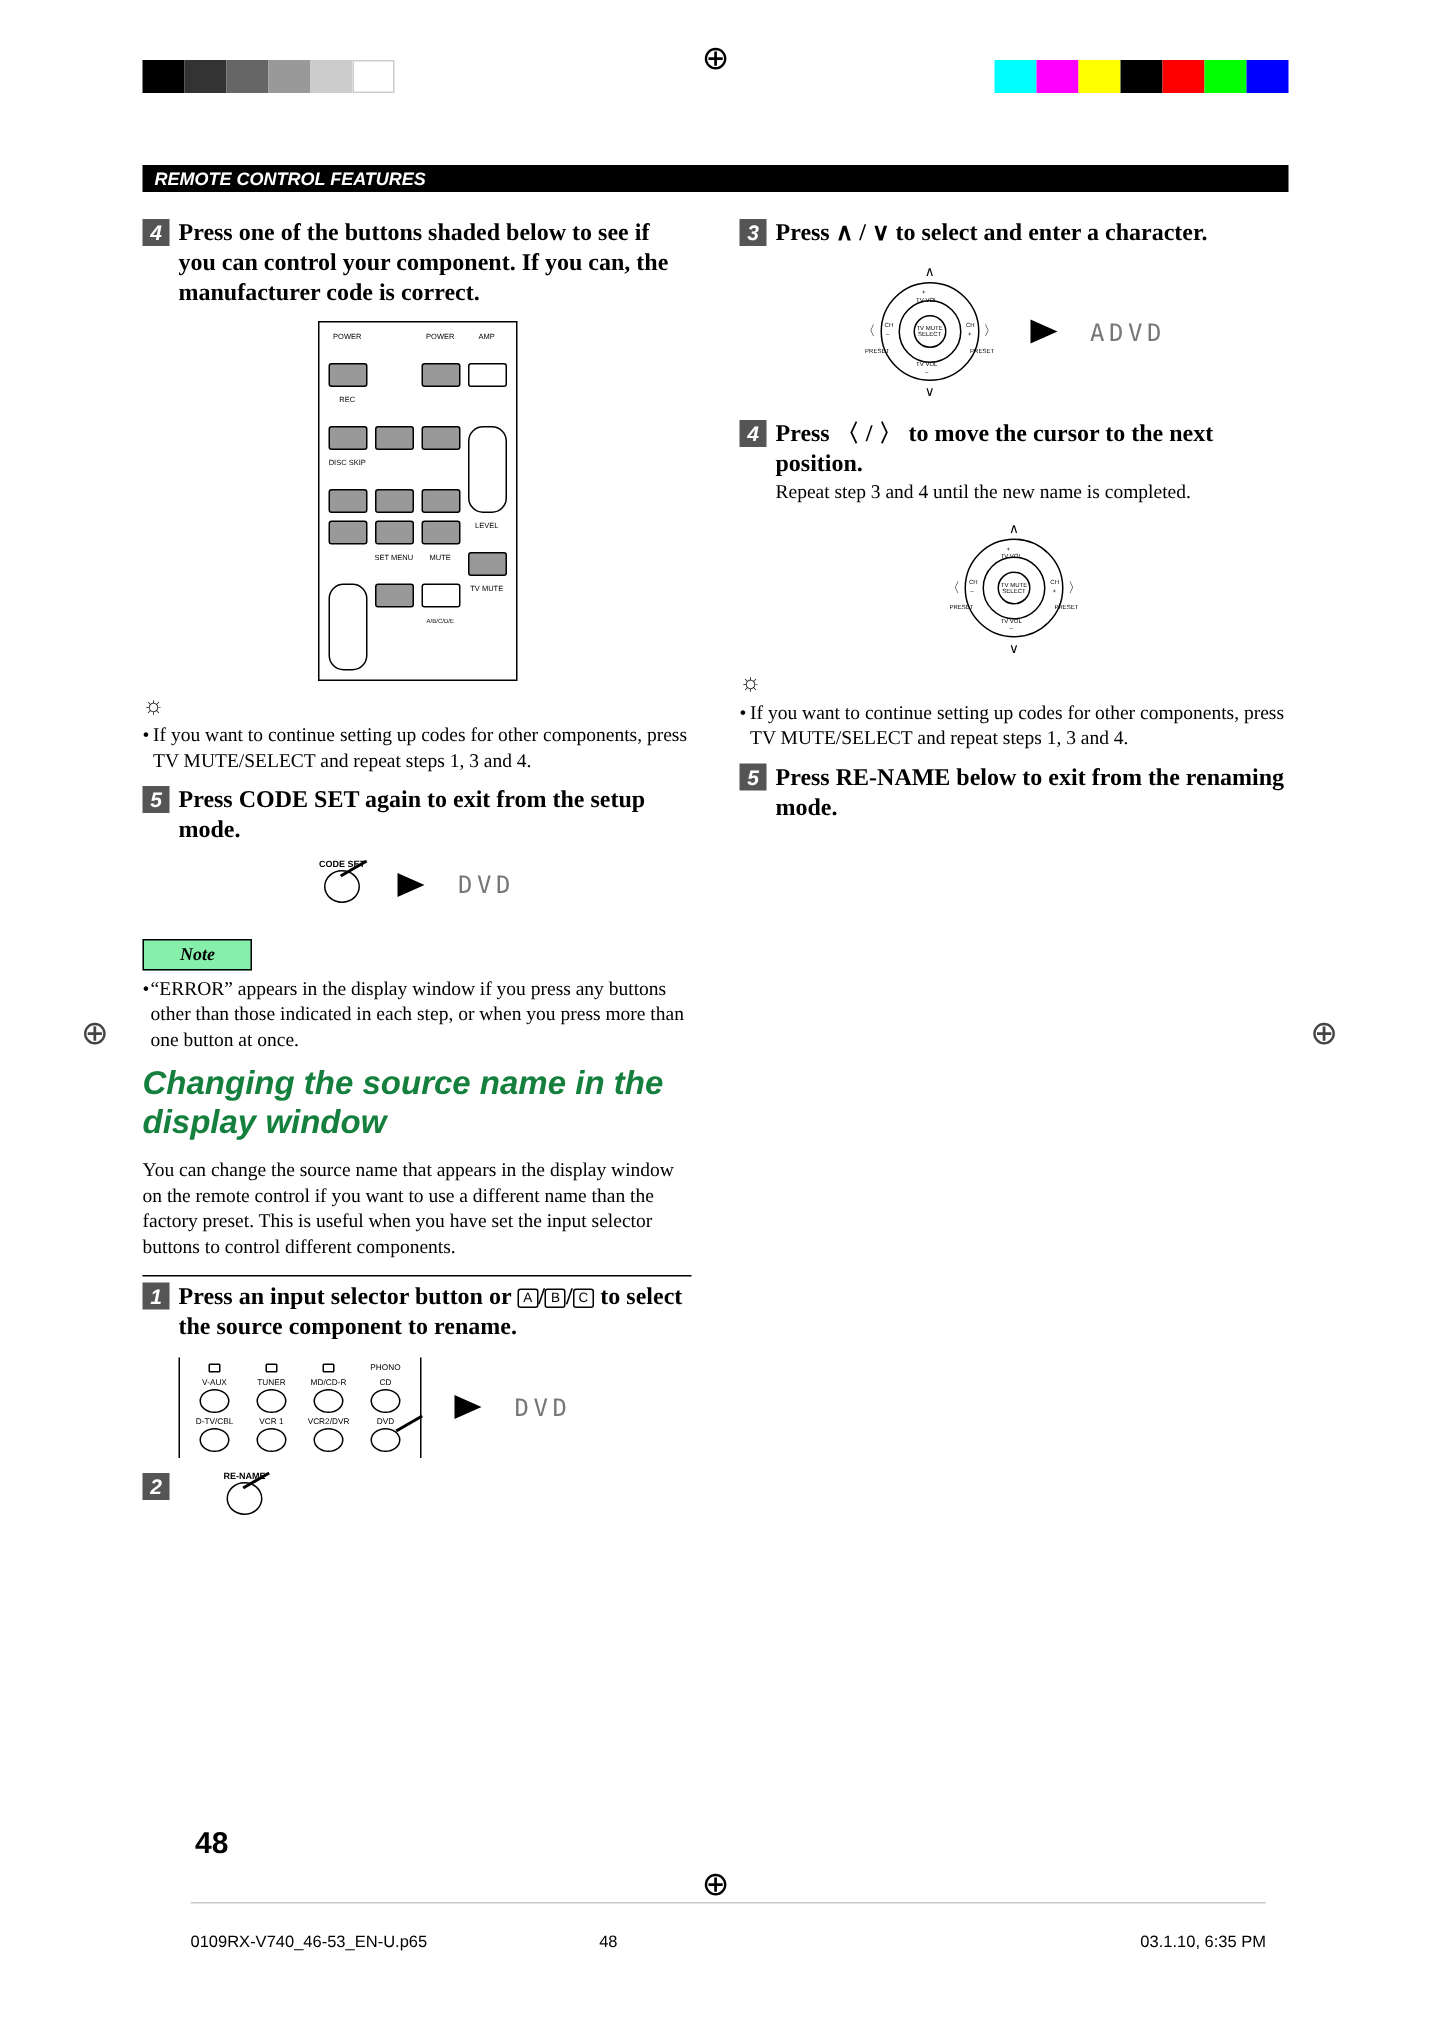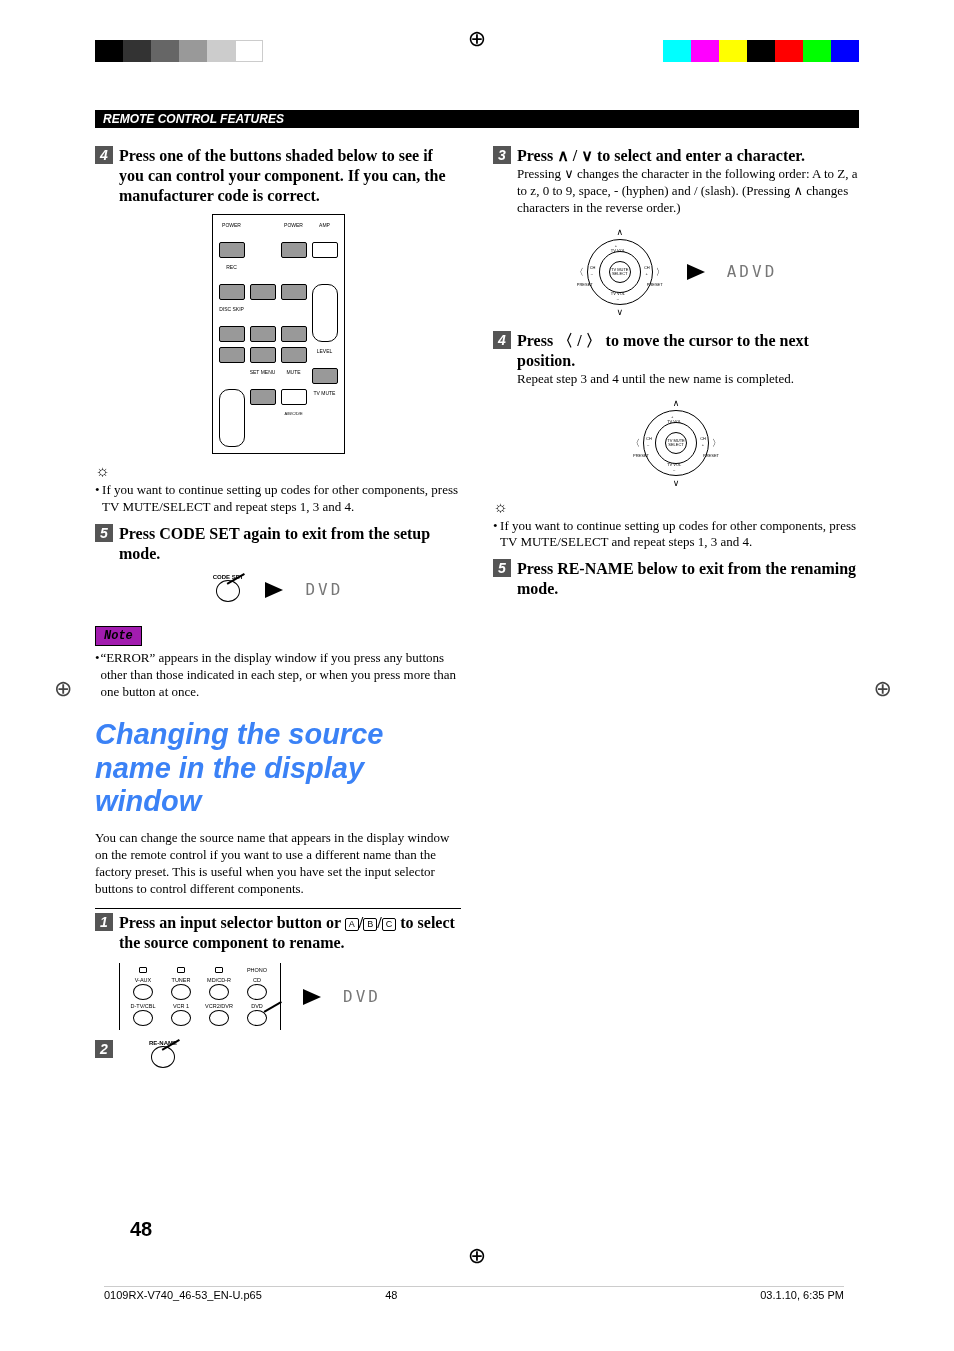--- a/index.html
+++ b/index.html
@@ -14,25 +14,25 @@
 .hdr-bar{margin-top:70px;background:#000;color:#fff;font-family:Arial,sans-serif;font-weight:bold;font-style:italic;font-size:12px;padding:2px 8px}
 .cols{display:flex;gap:32px;margin-top:12px}
 .col{flex:1;min-width:0}
 .nb{display:inline-flex;width:18px;height:18px;background:#555;color:#fff;font-family:Arial,sans-serif;font-weight:bold;font-style:italic;font-size:14px;align-items:center;justify-content:center;margin-right:6px;flex-shrink:0}
 .step{display:flex;margin-top:6px}
 .step-body{flex:1}
 .bold{font-family:Liberation Serif, serif;font-weight:bold;font-size:16px;line-height:1.25}
 .body{font-size:13px;line-height:1.3}
 .bulb{font-size:16px;margin-top:8px}
 .bullet{display:flex;margin-top:2px}.bullet .m{width:12px}
-.note-box{border:1px solid #000;background:#a21caf;font-family:Liberation Mono, monospace;font-weight:bold;font-style:italic;padding:2px 8px;display:inline-block;margin-top:10px}
-.sect{font-family:Arial,sans-serif;font-weight:bold;font-style:italic;font-size:29px;color:#3b82f6;line-height:1.15;margin-top:18px}
+.note-box{border:1px solid #000;background:#86efac;font-family:Liberation Serif, serif;font-weight:bold;font-style:italic;padding:2px 24px;display:inline-block;margin-top:10px}
+.sect{font-family:Arial,sans-serif;font-weight:bold;font-style:italic;font-size:22px;color:#15803d;line-height:1.15;margin-top:8px}
 .chip{display:inline-block;border:1px solid #000;border-radius:2px;font-size:9px;font-family:Arial,sans-serif;padding:0 3px;line-height:11px;vertical-align:1px}
 .pagenum{position:absolute;bottom:110px;left:130px;font-family:Arial,sans-serif;font-weight:bold;font-size:20px}
-.foot{position:absolute;bottom:50px;left:104px;right:110px;display:flex;font-size:11px;font-family:Arial,sans-serif;border-top:1px solid #ccc;padding-top:2px}
+.foot{position:absolute;bottom:50px;left:127px;right:110px;display:flex;font-size:11px;font-family:Arial,sans-serif;border-top:1px solid #ccc;padding-top:20px}
 .foot .c{position:absolute;left:38%}.foot .r{margin-left:auto}
 .fig{display:flex;justify-content:center;margin:8px 0}
 .remote{border:1px solid #000;padding:6px;display:grid;grid-template-columns:repeat(4,26px);grid-auto-rows:16px;gap:5px;font-family:Arial,sans-serif;font-size:5px}
 .remote .lbl{grid-column:span 1;text-align:center;line-height:8px}
 .remote .btn{border:1px solid #000;border-radius:2px}
 .remote .sh{background:#999}
 .remote .lg{grid-row:span 3;border-radius:10px}
 .sel{display:grid;grid-template-columns:repeat(4,30px);gap:3px 8px;border-left:1px solid #000;border-right:1px solid #000;padding:4px 8px;font-family:Arial,sans-serif;font-size:5.5px}
 .sel .c{display:flex;flex-direction:column;align-items:center;gap:1px}
 .sel .d{width:6px;height:4px;border:1px solid #000;border-radius:1px}
@@ -220,21 +220,20 @@
           <span class="nb">2</span>
     <div style="margin-left:30px;text-align:center"><div class="rn">RE-NAME</div><span class="pen"></span></div>
    </div>
   </div>
 
   <div class="col">
    <div class="step">
           <span class="nb">3</span>
     <div class="step-body">
      <div><span class="bold">Press </span><span class="bold">∧ / ∨</span><span class="bold"> to select and enter a character.</span></div>
-     <div class="body"><span>Pressing </span>∨<span> changes the character in the following order: A to Z, a to z, 0 to 9, space, - (hyphen) and / (slash). (Pressing </span>∧<span> changes characters in the reverse order.)</span></div>
     </div>
    </div>
    <div class="inline-fig">
     <div class="dpad">
      <div class="t up">∧</div>
             <div class="t dn">∨</div>
             <div class="t lt">〈</div>
             <div class="t rt">〉</div>
      <div class="outer"></div>
             <div class="mid"></div>

